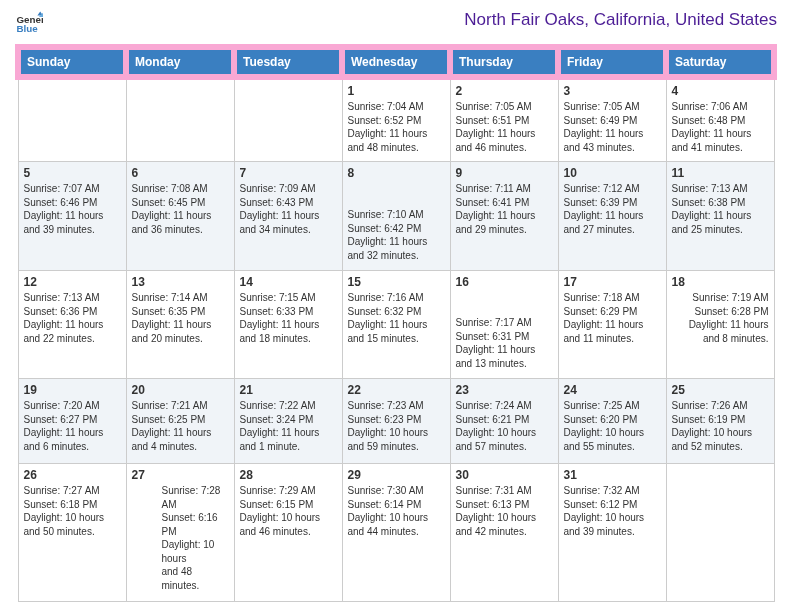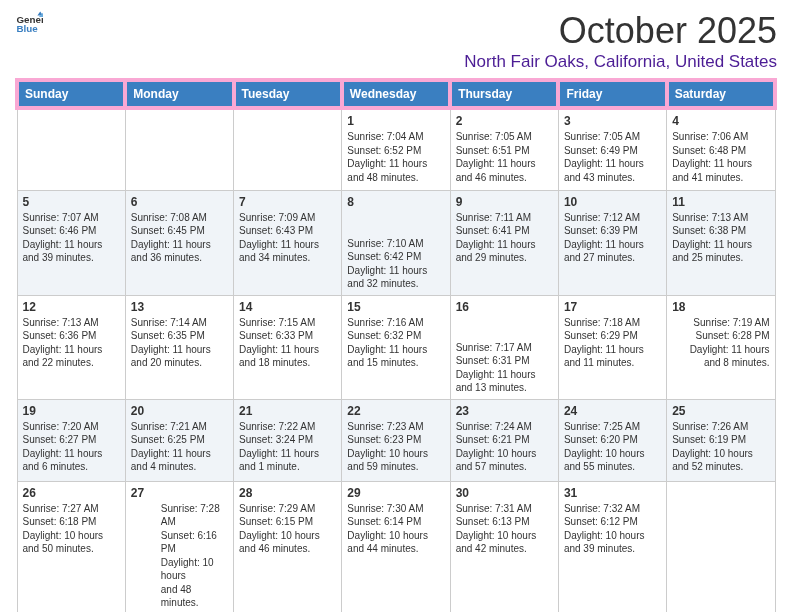--- a/index.html
+++ b/index.html
@@ -50,21 +50,21 @@
       flex: 1;
       font-size: 10.5px;
     }
     .calendar th {
       background-color: #3a7fc1;
       color: #fff;
       text-align: left;
       padding: 5px 6px;
       font-size: 12px;
       font-weight: bold;
-      border: 4px solid #f9a8d4;
+      border: 6px solid #f9a8d4;
     }
     .calendar td {
       border: 1px solid #ccc;
       vertical-align: top;
       padding: 4px 5px;
       width: calc(100% / 7);
       height: 82px;
     }
     .day-num {
       font-size: 12px;
@@ -94,21 +94,20 @@
   <div class="header">
     <div class="logo">
       <svg class="logo-icon" viewBox="0 0 40 40" xmlns="http://www.w3.org/2000/svg">
         <text x="2" y="18" font-size="14" font-weight="bold" fill="#333">General</text>
         <text x="2" y="32" font-size="14" font-weight="bold" fill="#3a7fc1">Blue</text>
         <polygon points="32,8 40,8 36,2" fill="#3a7fc1"></polygon>
         <polygon points="34,10 40,10 40,4" fill="#6aabdd"></polygon>
       </svg>
     </div>
     <div class="title-block">
-      <div class="month-title">October 2025</div>
       <div class="location-title">North Fair Oaks, California, United States</div>
     </div>
   </div>
 
   <table class="calendar">
     <thead>
       <tr>
       <th>Sunday</th>
           <th>Monday</th>
           <th>Tuesday</th>

